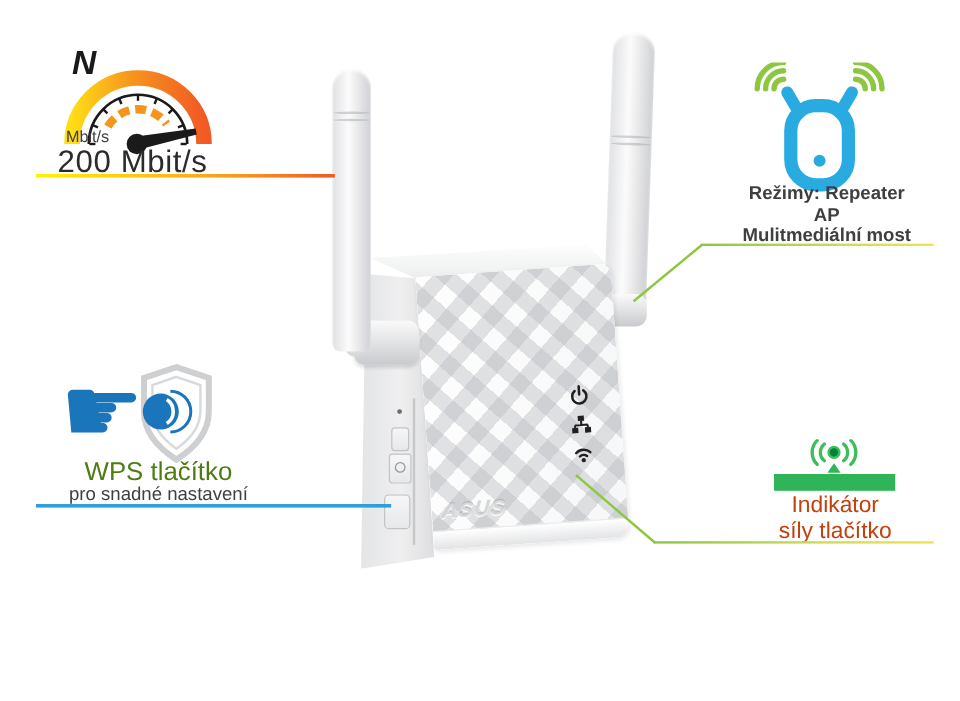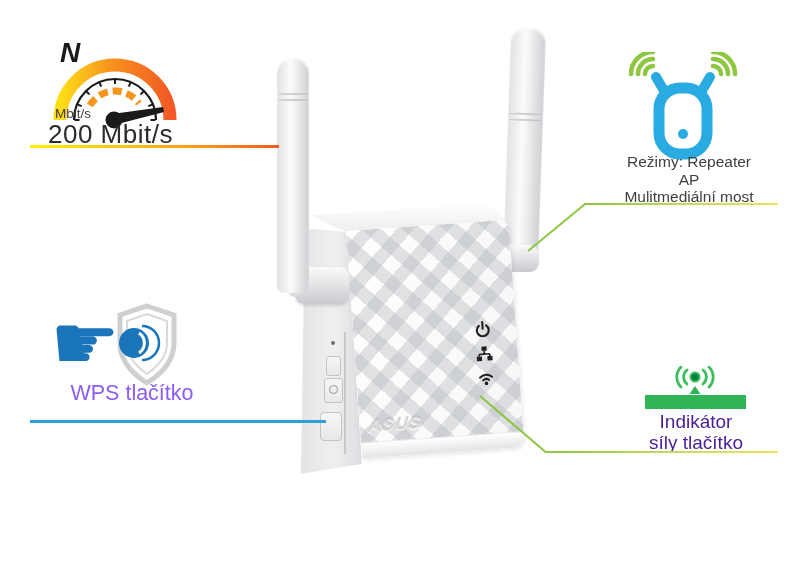--- a/index.html
+++ b/index.html
@@ -12,28 +12,28 @@
   .line{position:absolute;height:2.5px;z-index:6;}
   .line-speed{left:30px;top:145px;width:249px;background:linear-gradient(90deg,#fff200,#fdb913 45%,#f7941d 70%,#f15a24);}
   .line-wps{left:30px;top:420px;width:296px;background:#2e9fd9;}
   .line-modes-h{left:584px;top:203px;width:194px;height:2px;background:linear-gradient(90deg,#8dc63f,#cddc54 60%,#efe34f);}
   .line-modes-d{left:528px;top:250px;width:74px;height:2px;background:#8dc63f;transform-origin:0 50%;transform:rotate(-39.5deg);}
   .line-signal-h{left:545px;top:451px;width:233px;height:2px;background:linear-gradient(90deg,#8dc63f,#cddc54 60%,#efe34f);}
   .line-signal-d{left:480px;top:395px;width:87px;height:2px;background:#8dc63f;transform-origin:0 50%;transform:rotate(40.5deg);}
   
   .speed-value{left:48px;top:119px;width:185px;font-size:26px;color:#2b2b2b;letter-spacing:0.5px;}
   
-  .modes-text{left:596px;top:153px;width:186px;text-align:center;font-size:15.5px;line-height:1.14;color:#3f3f41;}
+  .modes-text{left:596px;top:153px;width:186px;text-align:center;font-size:15.5px;line-height:1.14;color:#3f3f41;font-weight:bold;}
   
   .hand-glyph{left:50px;top:304px;font-size:78px;line-height:1;color:#1b75bb;z-index:4;font-family:"DejaVu Sans",sans-serif;}
-  .wps-title{left:48px;top:381px;width:168px;text-align:center;font-size:21.5px;color:#8b5cf6;}
+  .wps-title{left:48px;top:381px;width:168px;text-align:center;font-size:21.5px;color:#4d7c0f;}
   .wps-sub{left:36px;top:404px;width:192px;text-align:center;font-size:15.5px;color:#3f3f41;}
   
   .signal-bar{left:645px;top:395px;width:101px;height:14px;background:#2fb457;}
-  .signal-text{left:636px;top:412px;width:120px;text-align:center;font-size:19px;line-height:1.1;color:#4c1d95;}
+  .signal-text{left:636px;top:412px;width:120px;text-align:center;font-size:19px;line-height:1.1;color:#c2410c;}
   
   .antenna{position:absolute;background:linear-gradient(90deg,#e0e1e3,#fbfbfc 42%,#f2f2f3 55%,#cfd0d3);
     border-radius:16px 16px 7px 7px;box-shadow:inset 0 2px 2px rgba(255,255,255,0.8);}
   .antenna .ridge{position:absolute;left:1px;right:1px;height:2px;background:rgba(168,170,174,0.5);border-radius:50%;}
   .ant-left{left:277px;top:57px;width:32px;height:236px;z-index:4;}
   .ant-right{left:507px;top:27px;width:35px;height:242px;z-index:1;transform:rotate(2deg);}
   .hinge{position:absolute;border-radius:9px;background:linear-gradient(180deg,#fafafa,#e4e5e7 45%,#c9cacd);}
   .hinge-left{left:295px;top:267px;width:54px;height:37px;z-index:3;box-shadow:0 2px 3px rgba(0,0,0,0.12);}
   .hinge-left-cap{left:287px;top:274px;width:17px;height:23px;border-radius:45%;z-index:3;
     background:linear-gradient(180deg,#f6f6f7,#d6d7d9);}
@@ -183,20 +183,21 @@
 
   <svg class="abs" style="left:112px;top:303px;" width="70" height="84" viewBox="0 0 70 84">
     <path d="M35,3 L62,12 V40 Q62,63 35,80 Q8,63 8,40 V12 Z" fill="#ffffff" stroke="#cdcfd1" stroke-width="5"></path>
     <path d="M35,11 L55,18 V40 Q55,57 35,71 Q15,57 15,40 V18 Z" fill="none" stroke="#d8d9db" stroke-width="2"></path>
     <path d="M30,23 A17,17 0 0 1 30,57" fill="none" stroke="#1b75bb" stroke-width="2.5"></path>
     <circle cx="22" cy="40" r="15" fill="#1b75bb"></circle>
     <path d="M27,30 A12,12 0 0 1 27,50" fill="none" stroke="#ffffff" stroke-width="3"></path>
   </svg>
   <div class="txt hand-glyph">☛</div>
   <div class="txt wps-title">WPS tlačítko</div>
+  <div class="txt wps-sub">pro snadné nastavení</div>
 
   <svg class="abs" style="left:662px;top:366px;" width="66" height="30" viewBox="0 0 66 30">
     <g stroke="#3dbe5b" stroke-width="2.8" fill="none" stroke-linecap="round">
       <path d="M25,4 A9,9 0 0 0 25,18"></path>
       <path d="M19,1 A14,14 0 0 0 19,21"></path>
       <path d="M41,4 A9,9 0 0 1 41,18"></path>
       <path d="M47,1 A14,14 0 0 1 47,21"></path>
     </g>
     <circle cx="33" cy="11" r="4.5" fill="#00833e" stroke="#3dbe5b" stroke-width="2"></circle>
     <polygon points="33,20 27.5,28 38.5,28" fill="#2fb457"></polygon>

